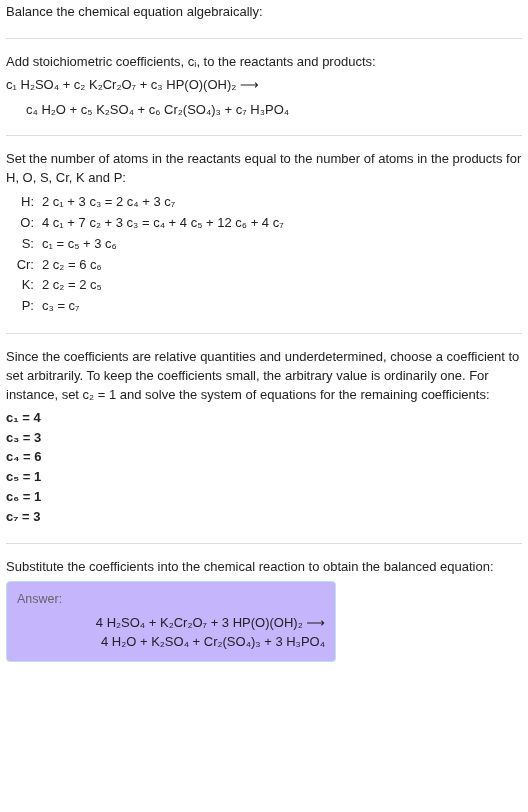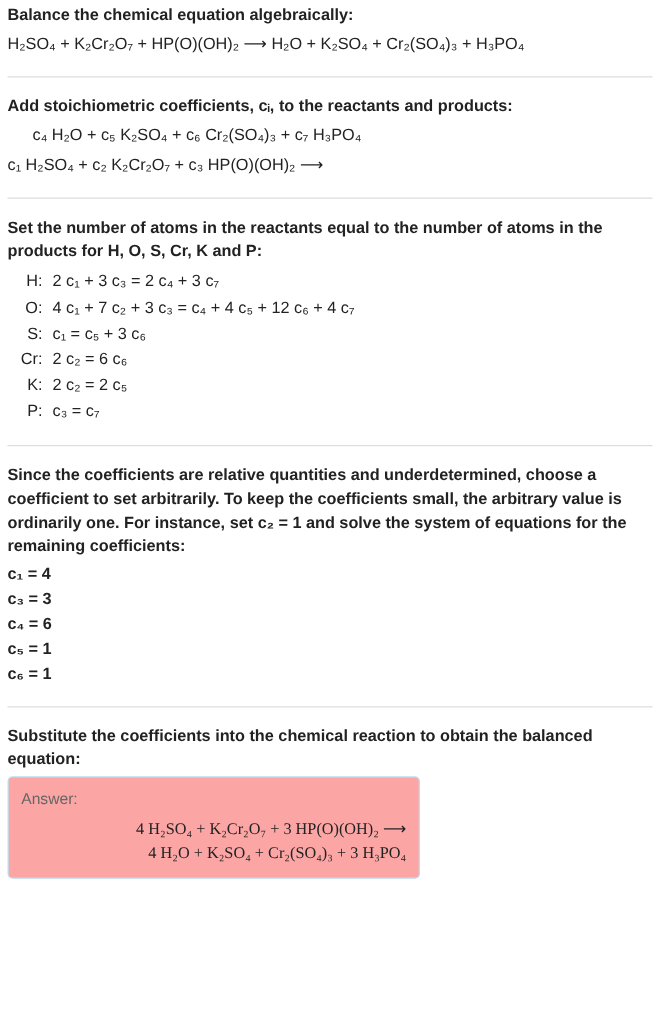--- a/index.html
+++ b/index.html
@@ -15,21 +15,20 @@
   .content {
     padding: 3px 6px 10px 6px;
   }
   hr.rule {
     border: none;
     border-top: 1px solid #ddd;
     margin: 16px 0 14px 0;
   }
   .para {
     margin: 0 0 4px 0;
-    font-weight: bold;
   }
   .eq {
     margin: 2px 0 6px 0;
   }
   .indent {
     padding-left: 20px;
   }
   table.atoms {
     border-collapse: collapse;
     margin-top: 2px;
@@ -41,48 +40,46 @@
   table.atoms td.lab {
     text-align: right;
     min-width: 24px;
   }
   .coef-line {
     margin: 1px 0;
     font-weight: bold;
   }
   .answer-box {
     border: 1px solid #bcdff0;
-    background: #fca5a5;
+    background: #c4b5fd;
     border-radius: 4px;
     padding: 8px 10px 10px 10px;
     width: 308px;
     margin-top: 4px;
   }
   .answer-label {
     color: #666;
     font-size: 12.5px;
     margin-bottom: 6px;
   }
   .answer-eq {
     text-align: right;
-    font-family: Liberation Serif, serif;
   }
 </style>
 </head>
 <body>
 <div class="content">
 
 <div class="para">Balance the chemical equation algebraically:</div>
-<div class="eq">H₂SO₄ + K₂Cr₂O₇ + HP(O)(OH)₂  ⟶  H₂O + K₂SO₄ + Cr₂(SO₄)₃ + H₃PO₄</div>
 
 <hr class="rule">
 
 <div class="para">Add stoichiometric coefficients, cᵢ, to the reactants and products:</div>
+<div class="eq">c₁ H₂SO₄ + c₂ K₂Cr₂O₇ + c₃ HP(O)(OH)₂  ⟶</div>
 <div class="eq indent">c₄ H₂O + c₅ K₂SO₄ + c₆ Cr₂(SO₄)₃ + c₇ H₃PO₄</div>
-<div class="eq">c₁ H₂SO₄ + c₂ K₂Cr₂O₇ + c₃ HP(O)(OH)₂  ⟶</div>
 
 <hr class="rule">
 
 <div class="para">Set the number of atoms in the reactants equal to the number of atoms in the products for H, O, S, Cr, K and P:</div>
 <table class="atoms">
   <tbody>
         <tr>
     <td class="lab">H:</td>
     <td>2 c₁ + 3 c₃ = 2 c₄ + 3 c₇</td>
   </tr>
@@ -110,20 +107,21 @@
     </table>
 
 <hr class="rule">
 
 <div class="para">Since the coefficients are relative quantities and underdetermined, choose a coefficient to set arbitrarily. To keep the coefficients small, the arbitrary value is ordinarily one. For instance, set c₂ = 1 and solve the system of equations for the remaining coefficients:</div>
 <div class="coef-line">c₁ = 4</div>
 <div class="coef-line">c₃ = 3</div>
 <div class="coef-line">c₄ = 6</div>
 <div class="coef-line">c₅ = 1</div>
 <div class="coef-line">c₆ = 1</div>
+<div class="coef-line">c₇ = 3</div>
 
 <hr class="rule">
 
 <div class="para">Substitute the coefficients into the chemical reaction to obtain the balanced equation:</div>
 
 <div class="answer-box">
   <div class="answer-label">Answer:</div>
   <div class="answer-eq">4 H₂SO₄ + K₂Cr₂O₇ + 3 HP(O)(OH)₂  ⟶</div>
   <div class="answer-eq">4 H₂O + K₂SO₄ + Cr₂(SO₄)₃ + 3 H₃PO₄</div>
 </div>

